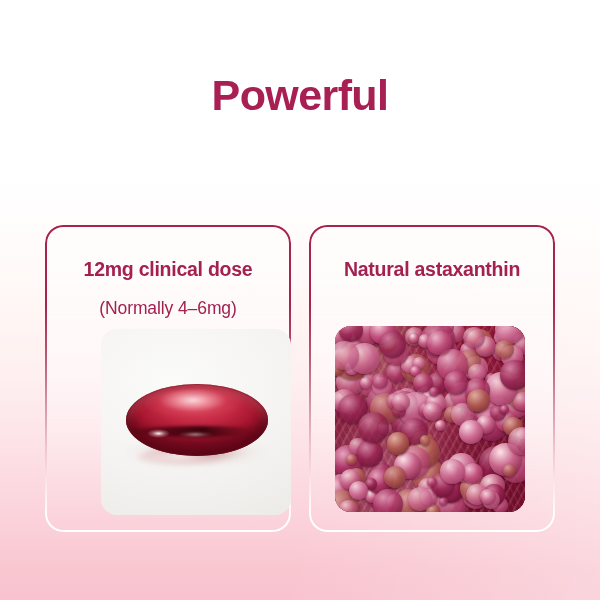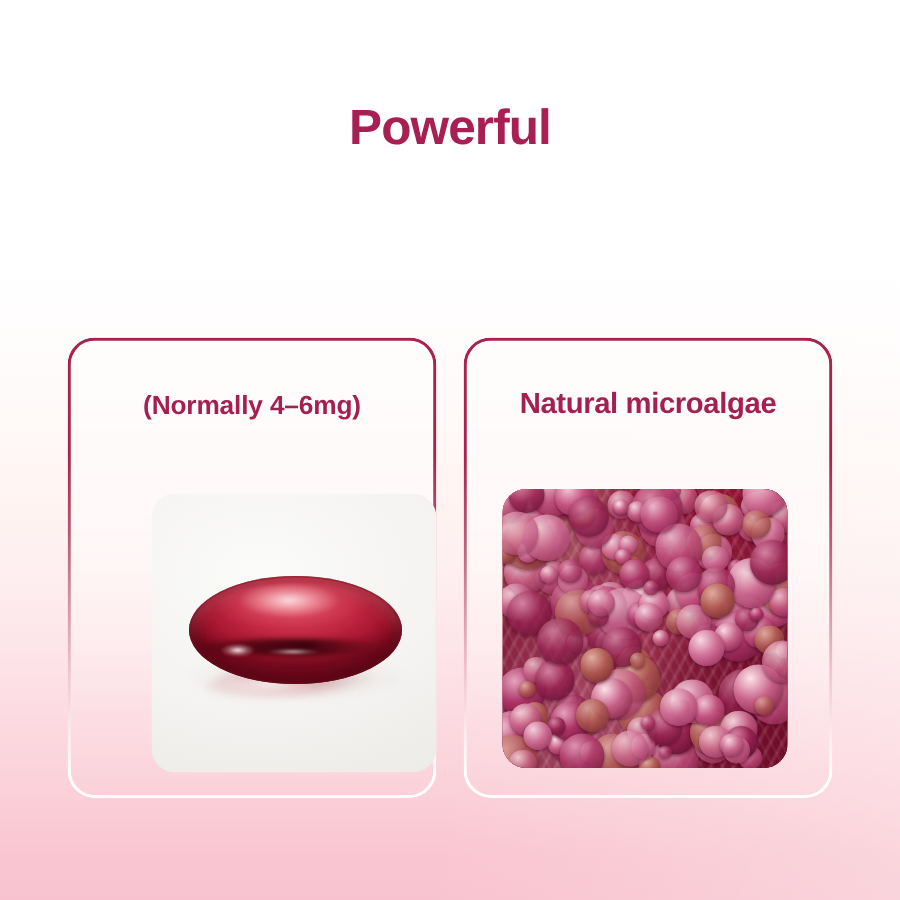--- a/index.html
+++ b/index.html
@@ -60,27 +60,27 @@
     display: block;
     font-size: 45px;
     line-height: 50px;
     font-weight: bold;
     letter-spacing: -0.7px;
     color: #231f20;
     white-space: nowrap;
   }
   .headline-line2 {
     display: block;
-    font-size: 33px;
+    font-size: 43px;
     line-height: 54px;
     font-weight: bold;
     letter-spacing: -0.6px;
     color: #a81f54;
     white-space: nowrap;
-    margin-top: 2px;
+    margin-top: 12px;
   }
 
   
   .cards {
     position: absolute;
     left: 44px;
     top: 224px;
     width: 512px;
     height: 310px;
     z-index: 2;
@@ -161,24 +161,24 @@
     font-size: 19.5px;
     line-height: 23px;
     font-weight: bold;
     letter-spacing: -0.25px;
     white-space: nowrap;
   }
   .card-sub {
     display: block;
     font-size: 17.5px;
     line-height: 22px;
-    font-weight: bold;
+    font-weight: normal;
     letter-spacing: -0.1px;
     white-space: nowrap;
-    margin-top: 1px;
+    margin-top: 16px;
   }
 
   
   .media {
     position: absolute;
     left: 56px;
     top: 104px;
     width: 190px;
     height: 186px;
     border-radius: 16px;
@@ -366,20 +366,21 @@
   <div class="headline">
     <span class="headline-line2">Powerful</span>
   </div>
 
   <div class="cards">
 
     <div class="card card-left">
       <div class="card-ring"></div>
 
       <div class="card-text">
+        <span class="card-title">12mg clinical dose</span>
         <span class="card-sub">(Normally 4–6mg)</span>
       </div>
 
       <div class="media">
         <div class="capsule-scene">
           <div class="capsule-shadow"></div>
           <div class="capsule-reflect"></div>
           <div class="capsule">
             <div class="capsule-gloss-top"></div>
             <div class="capsule-seam"></div>
@@ -388,21 +389,21 @@
             <div class="capsule-rim"></div>
           </div>
         </div>
       </div>
     </div>
 
     <div class="card card-right">
       <div class="card-ring"></div>
 
       <div class="card-text">
-        <span class="card-title">Natural microalgae</span>
+        <span class="card-title">Natural astaxanthin</span>
       </div>
 
       <div class="media media-right">
         <div class="algae-scene">
           <div class="algae-base"></div>
           <div class="algae-streaks"></div>
           <div class="algae-cells" id="algae-cells">
               <div class="cell" style="width: 21.6727px; height: 21.6727px; left: calc(17.4579% - 10.8363px); top: calc(31.7531% - 10.8363px); background: radial-gradient(circle at 34% 28%, rgb(243, 199, 214) 0%, rgb(195, 83, 127) 45%, rgb(125, 21, 64) 100%); box-shadow: rgba(60, 5, 25, 0.55) 0px 1px 2px; opacity: 0.8;"></div>
               <div class="cell" style="width: 30.3598px; height: 30.3598px; left: calc(24.9431% - 15.1799px); top: calc(3.23863% - 15.1799px); background: radial-gradient(circle at 34% 28%, rgb(243, 199, 214) 0%, rgb(195, 83, 127) 45%, rgb(125, 21, 64) 100%); box-shadow: rgba(60, 5, 25, 0.55) 0px 1px 2px; opacity: 0.78;"></div>
               <div class="cell" style="width: 24.6246px; height: 24.6246px; left: calc(24.2584% - 12.3123px); top: calc(89.0222% - 12.3123px); background: radial-gradient(circle at 34% 28%, rgb(217, 138, 168) 0%, rgb(150, 34, 79) 45%, rgb(85, 10, 41) 100%); box-shadow: rgba(60, 5, 25, 0.55) 0px 1px 2px; opacity: 0.91;"></div>

